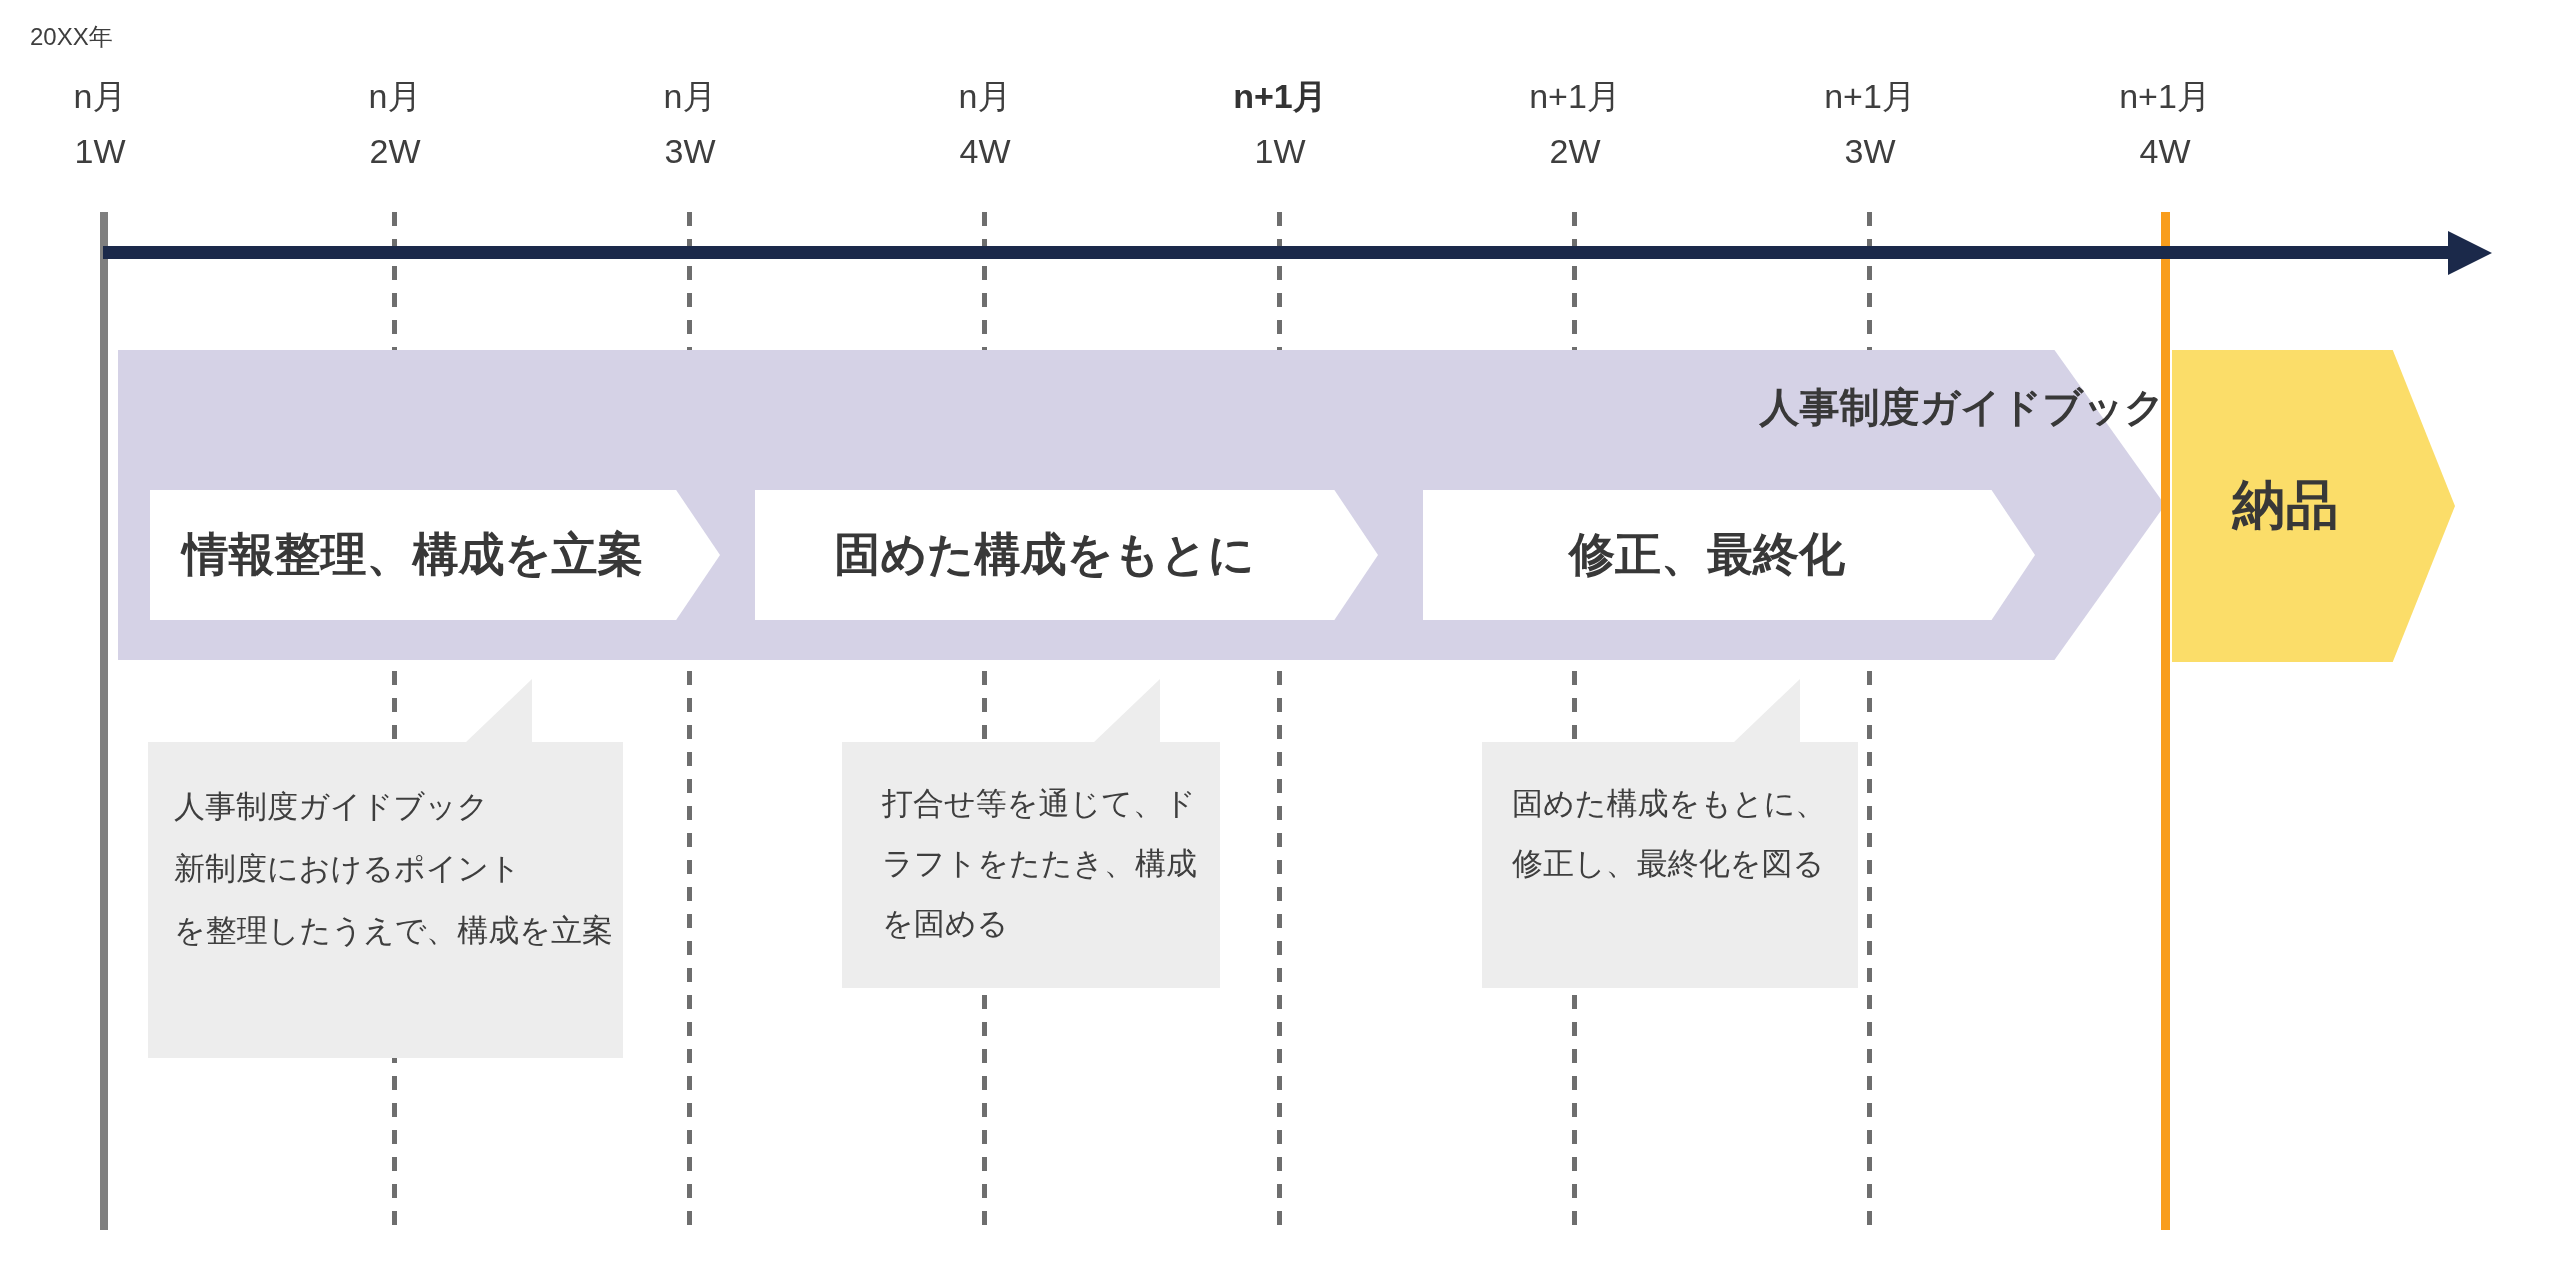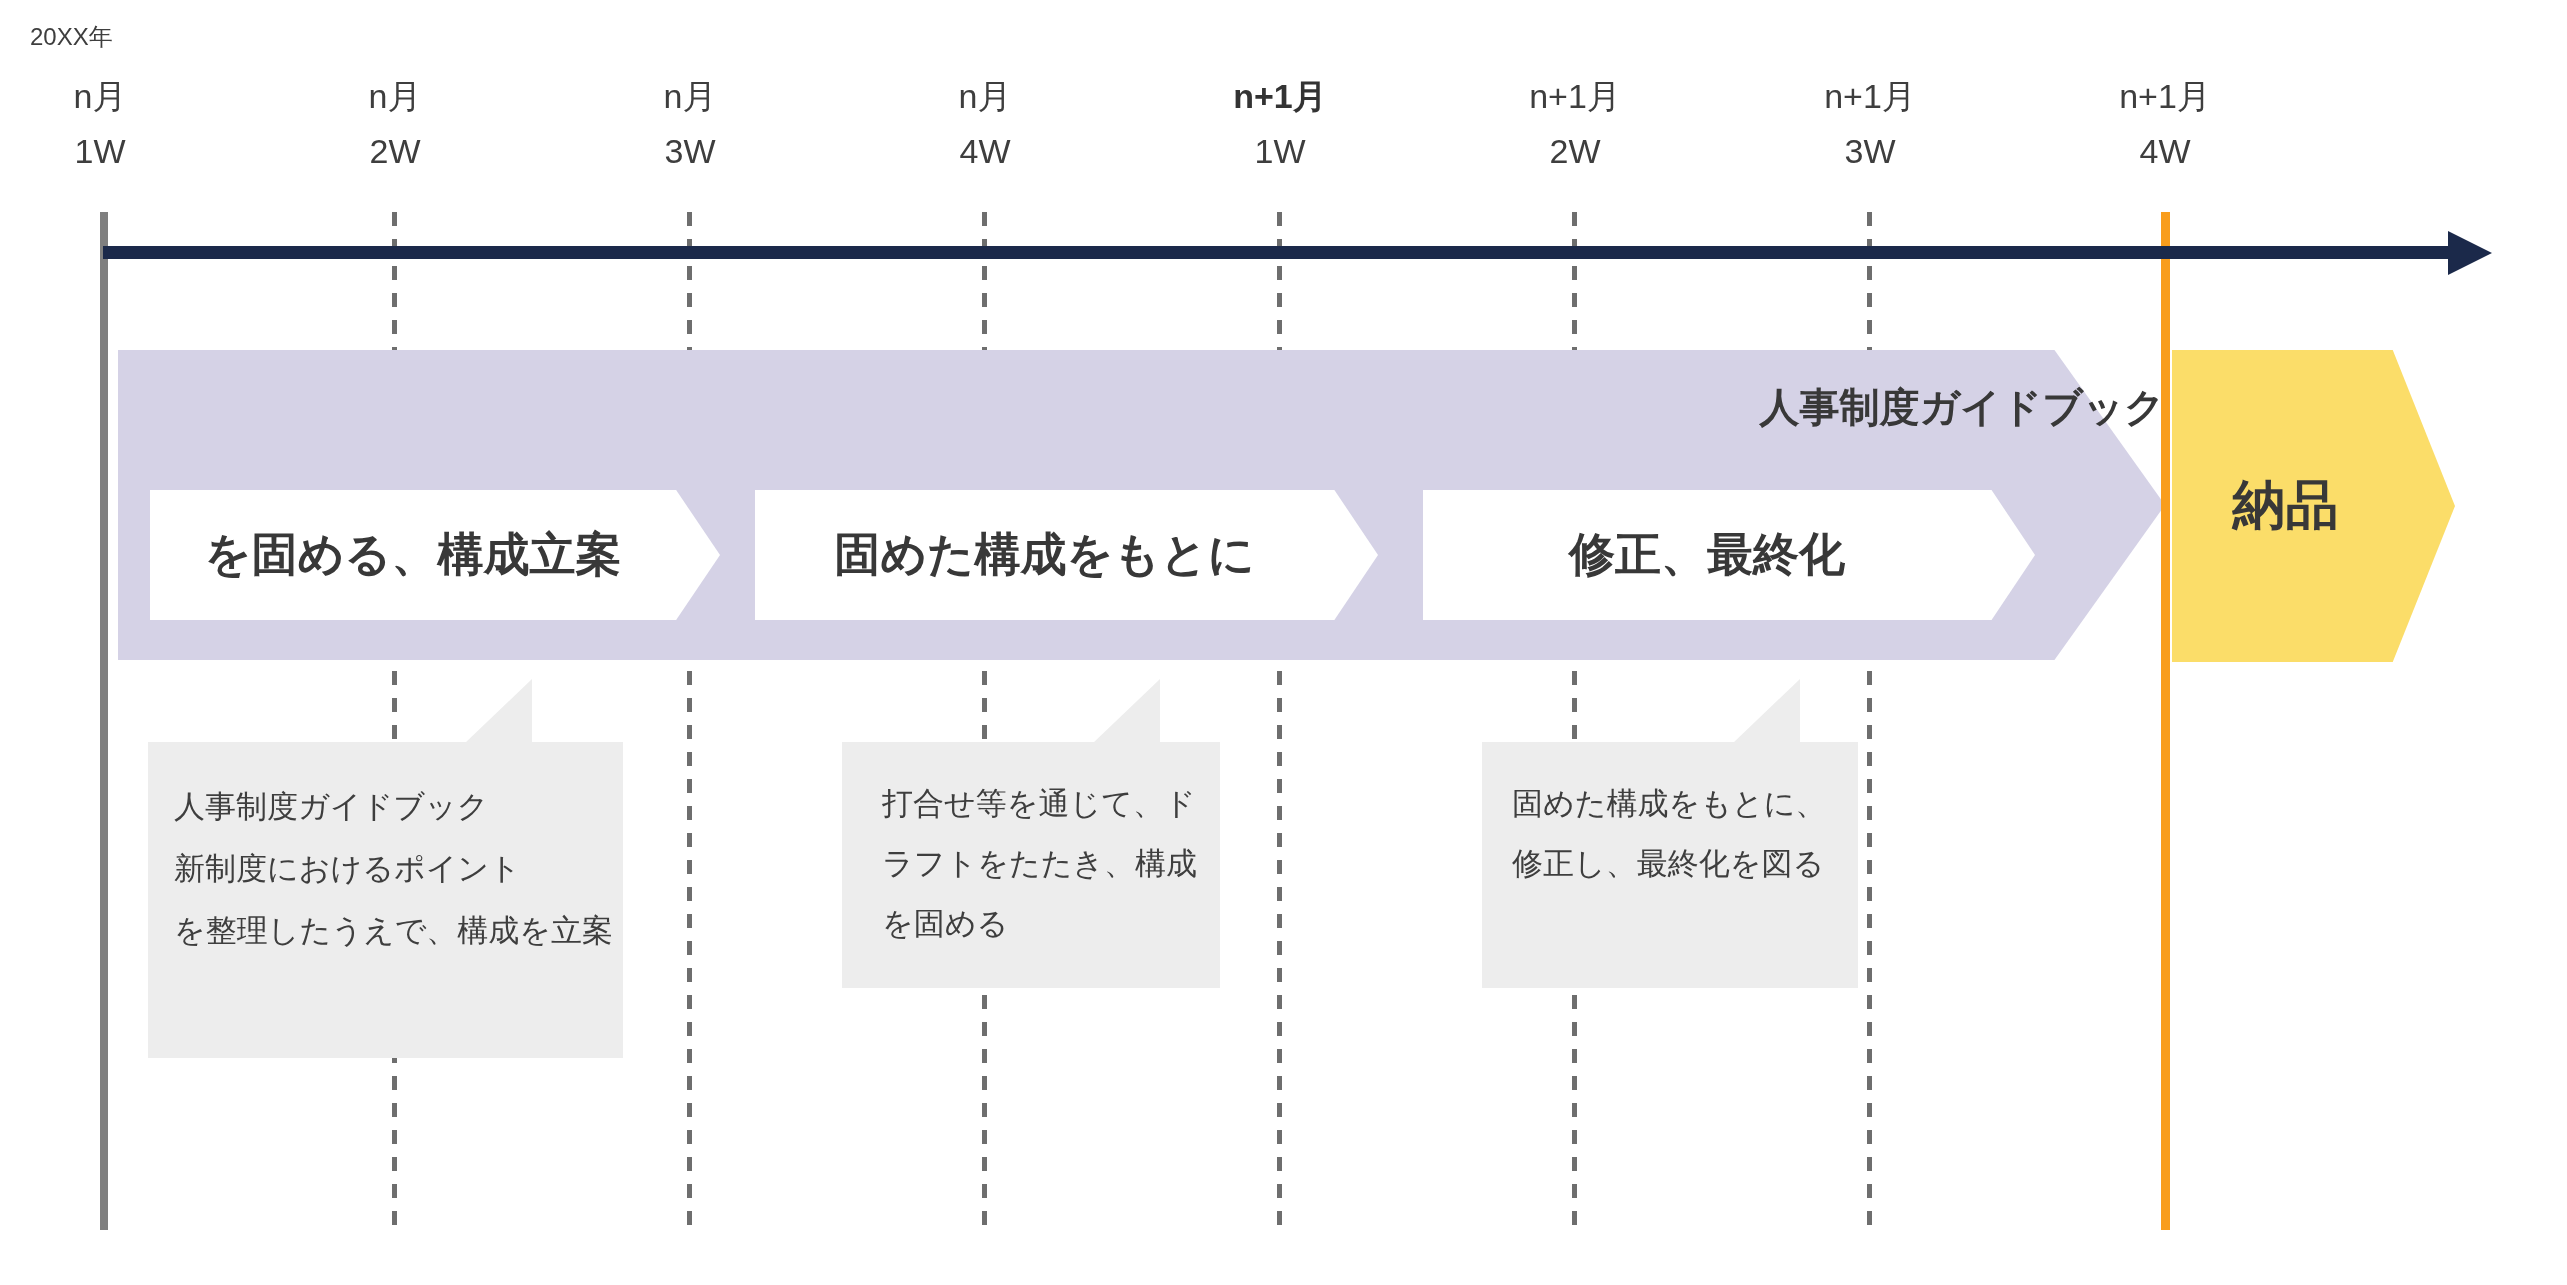--- a/index.html
+++ b/index.html
@@ -153,21 +153,21 @@
   <div class="vline dashed" style="left:1867px"></div>
   <div class="vline milestone"></div>
 
   <div class="axis-line"></div>
   <div class="axis-head"></div>
 
   <div class="band"></div>
   <div class="band-title">人事制度ガイドブック</div>
 
   <div class="phase p1">
-    <span>を固める、構成立案</span>
+    <span>情報整理、構成を立案</span>
   </div>
   <div class="phase p2">
     <span>固めた構成をもとに</span>
   </div>
   <div class="phase p3">
     <span>修正、最終化</span>
   </div>
 
   <div class="delivery">
     <span>納品</span>

